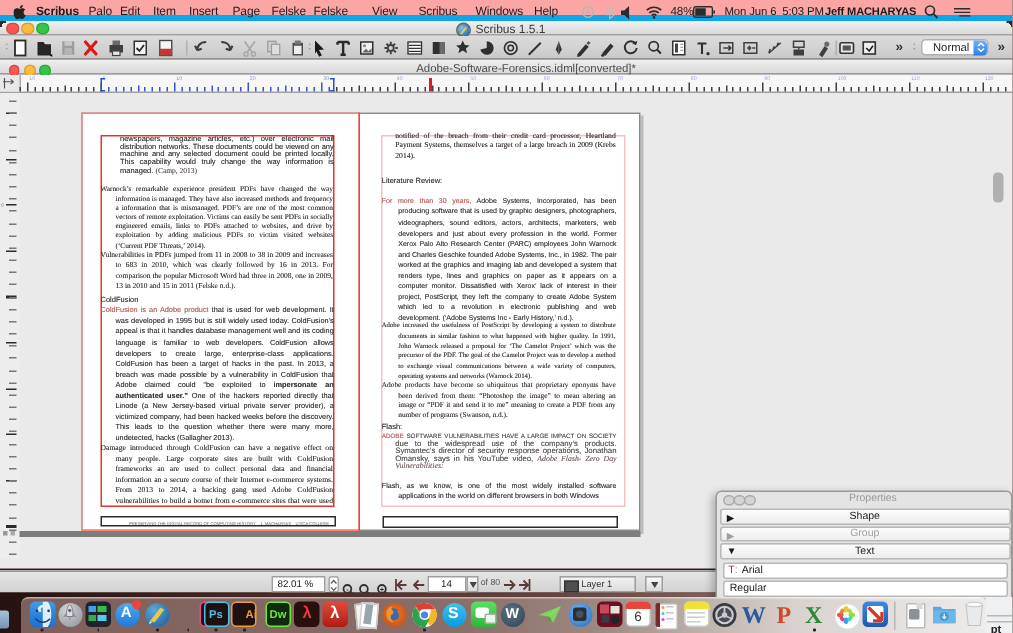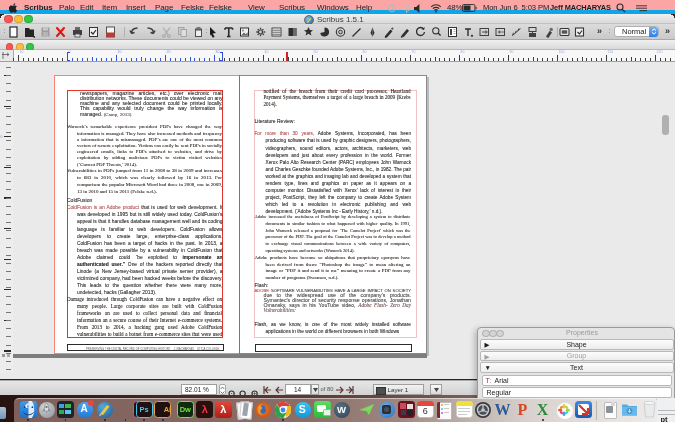--- a/index.html
+++ b/index.html
@@ -245,20 +245,21 @@
           <path d="M1 2.7L3 0.8l2 1.9M1 4.3l2 1.9 2-1.9" stroke="#fff" stroke-width="1" fill="none"></path>
         </svg>
       </div>
     </div>
 <span class="abs" style="left:665px;top:1.5px;font-size:9px;color:#333;font-weight:bold">»</span>
 </div>
 <div class="abs" id="doctitle">
 <div class="light" style="left:5.800000000000001px;top:3px;width:5.5px;height:5.5px;background:#fc5753;border:0.5px solid rgba(0,0,0,0.15)"></div>
 <div class="light" style="left:16px;top:3px;width:5.5px;height:5.5px;background:#fdbc40;border:0.5px solid rgba(0,0,0,0.15)"></div>
 <div class="light" style="left:26.3px;top:3px;width:5.5px;height:5.5px;background:#33c748;border:0.5px solid rgba(0,0,0,0.15)"></div>
+<span class="abs" style="left:277.5px;top:0.8px;font-size:7.6px;color:#4a4a4a;letter-spacing:0px">Adobe-Software-Forensics.idml[converted]*</span>
 </div>
 <div class="abs" id="hruler">
 <div class="abs" style="left:0;top:0;width:13px;height:11px;background:#e8e8e8;border-right:1px solid #aaa">
       <svg style="position:absolute;left:2px;top:2px" width="9" height="8" viewBox="0 0 9 8">
         <path d="M0 2.5h7M7 2.5l-2-1.6M7 2.5l-2 1.6M1 0v7" stroke="#555" stroke-width="0.8" fill="none"></path>
       </svg>
     </div>
 <div class="tick" style="left:13.10px;top:8.4px;height:2.6px"></div>
 <div class="tick" style="left:18.00px;top:4.5px;height:6.5px"></div>
 <div class="abs" style="left:19.5px;top:0.5px;font-size:3.5px;color:#7a8bd0;opacity:0.75;line-height:3.5px">10</div>

